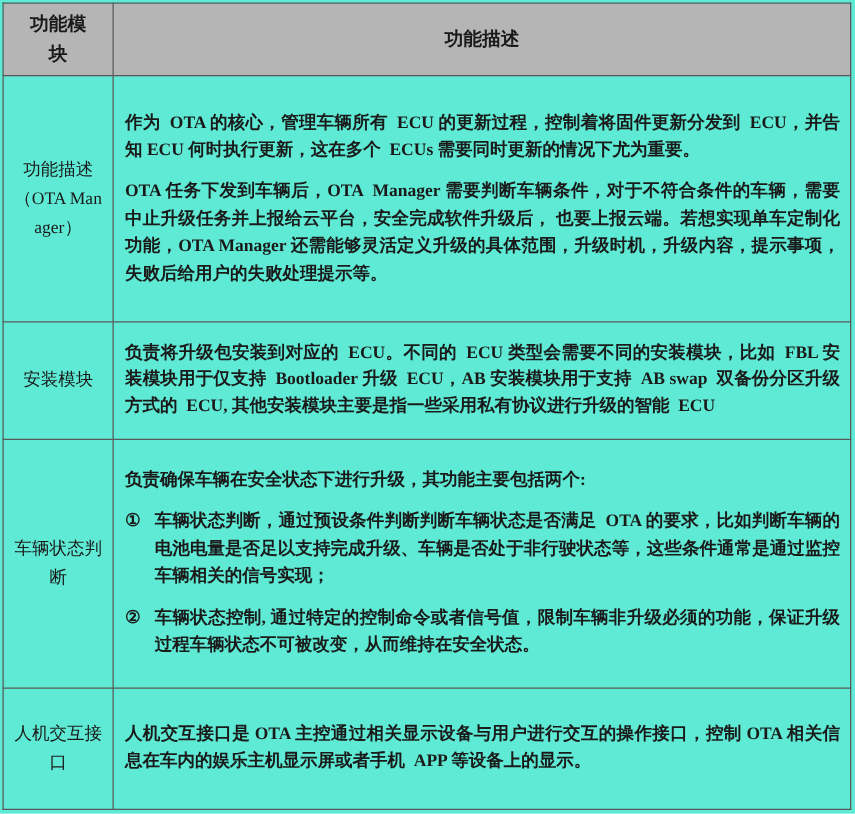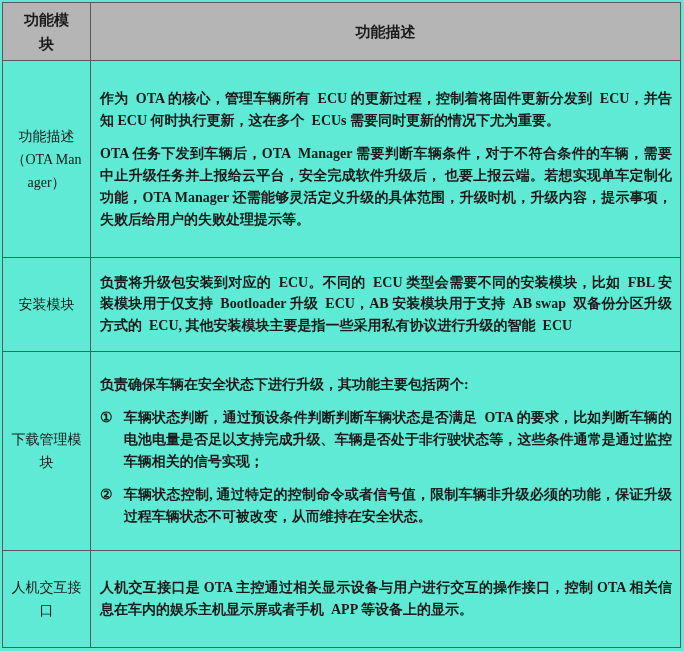--- a/index.html
+++ b/index.html
@@ -93,21 +93,21 @@
             <div class="para">OTA 任务下发到车辆后，OTA  Manager 需要判断车辆条件，对于不符合条件的车辆，需要中止升级任务并上报给云平台，安全完成软件升级后， 也要上报云端。若想实现单车定制化功能，OTA Manager 还需能够灵活定义升级的具体范围，升级时机，升级内容，提示事项，失败后给用户的失败处理提示等。</div>
           </td>
         </tr>
         <tr>
           <td class="module-cell">安装模块</td>
           <td class="desc-cell">
             <div class="para">负责将升级包安装到对应的  ECU。不同的  ECU 类型会需要不同的安装模块，比如  FBL 安装模块用于仅支持  Bootloader 升级  ECU，AB 安装模块用于支持  AB swap  双备份分区升级方式的  ECU, 其他安装模块主要是指一些采用私有协议进行升级的智能  ECU</div>
           </td>
         </tr>
         <tr>
-          <td class="module-cell">下载管理模块</td>
+          <td class="module-cell">车辆状态判断</td>
           <td class="desc-cell">
             <div class="para">负责确保车辆在安全状态下进行升级，其功能主要包括两个:</div>
             <div class="para list-item"><span class="marker">①</span><span class="li-text">车辆状态判断，通过预设条件判断判断车辆状态是否满足  OTA 的要求，比如判断车辆的电池电量是否足以支持完成升级、车辆是否处于非行驶状态等，这些条件通常是通过监控车辆相关的信号实现；</span></div>
             <div class="para list-item"><span class="marker">②</span><span class="li-text">车辆状态控制, 通过特定的控制命令或者信号值，限制车辆非升级必须的功能，保证升级过程车辆状态不可被改变，从而维持在安全状态。</span></div>
           </td>
         </tr>
         <tr>
           <td class="module-cell">人机交互接口</td>
           <td class="desc-cell">
             <div class="para">人机交互接口是 OTA 主控通过相关显示设备与用户进行交互的操作接口，控制 OTA 相关信息在车内的娱乐主机显示屏或者手机  APP 等设备上的显示。</div>

